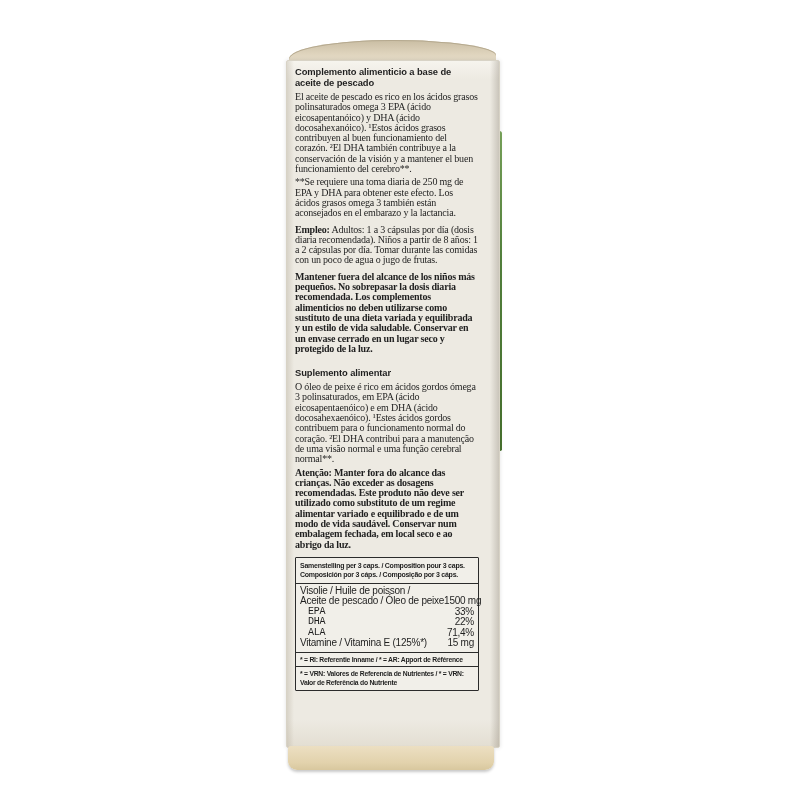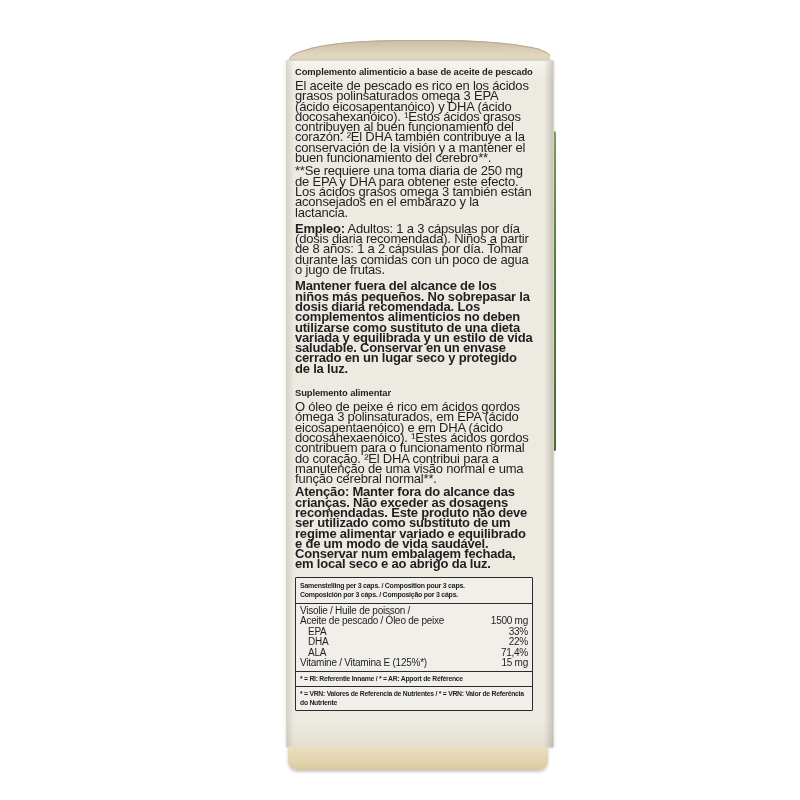--- a/index.html
+++ b/index.html
@@ -2,21 +2,21 @@
 <html style="--face: #edeae2; --flap_top: #ded3bc; --flap_top_dark: #c9bda3; --flap_bottom: #ecdfc2; --green: #55843e; --ink: #1f1f1f;"><head>
 <meta charset="utf-8">
 <style>
   html,body{margin:0;padding:0;}
   body{
     width:800px;height:800px;background:#ffffff;
     font-family:"Liberation Sans","DejaVu Sans",sans-serif;
     position:relative;overflow:hidden;
   }
   .scene{position:absolute;inset:0;}
-  .box{position:absolute;left:286px;top:40px;width:248px;height:730px;padding-left:20px;}
+  .box{position:absolute;left:286px;top:40px;width:214px;height:730px;}
   .flap-top{
     position:absolute;top:0;left:3px;right:4px;height:24px;
     background:linear-gradient(180deg,var(--flap_top_dark,#c9bda3) 0%,var(--flap_top,#ded3bc) 55%,#e9e0cd 100%);
     border-top-left-radius:110px 20px;border-top-right-radius:110px 16px;
     box-shadow:0 1px 0 #b5a98f inset;
   }
   .face{
     position:absolute;top:20px;left:0;right:0;bottom:22px;
     background:
       linear-gradient(90deg,rgba(160,150,130,.28) 0,rgba(255,255,255,0) 7px),
@@ -35,36 +35,36 @@
     box-shadow:0 2px 3px rgba(0,0,0,.22);
   }
   .green-stripe{
     position:absolute;right:-2px;top:91px;width:5px;height:320px;
     background:linear-gradient(180deg,#7aa65c 0%,var(--green,#55843e) 40%,#48732f 100%);
     border-radius:3px 3px 2px 2px;
   }
   
   .face p, .face h2{margin:0;}
   h2.hd{font-size:9.4px;line-height:11px;font-weight:bold;letter-spacing:-.1px;margin-bottom:4px;}
-  p.body{font-size:13px;line-height:10.3px;letter-spacing:-.2px;margin-bottom:3px;}
+  p.body{font-size:10px;line-height:10.3px;letter-spacing:-.2px;margin-bottom:3px;font-family:Liberation Serif, serif;}
   p.gap{margin-bottom:6px;}
   .bold{font-weight:bold;}
   .section-space{height:7px;}
   
   .comp-table{
     margin-top:7px;border:1.4px solid #2b2b2b;border-radius:1px;
     font-size:7px;letter-spacing:-.25px;color:var(--ink,#1f1f1f);
     background:rgba(255,255,255,.25);
   }
   .comp-head{padding:3px 4px;border-bottom:1.3px solid #2b2b2b;font-weight:bold;line-height:9.6px;}
   .comp-rows{padding:2px 4px 3px 4px;border-bottom:1.3px solid #2b2b2b;line-height:10.4px;font-size:10px;}
   .comp-row{display:flex;justify-content:space-between;}
   .comp-row .lbl{white-space:nowrap;}
   .comp-row .val{white-space:nowrap;}
-  .comp-row.indent .lbl{padding-left:8px;}
+  .comp-row.indent .lbl{padding-left:8px;font-family:Liberation Mono, monospace;}
   .comp-fn{padding:2px 4px;font-weight:bold;font-size:6.8px;line-height:9.4px;}
   .comp-fn + .comp-fn{border-top:1.2px solid #2b2b2b;}
 </style>
 </head>
 <body>
 
 <div class="scene">
   <div class="box">
 
     <div class="flap-top"></div>

